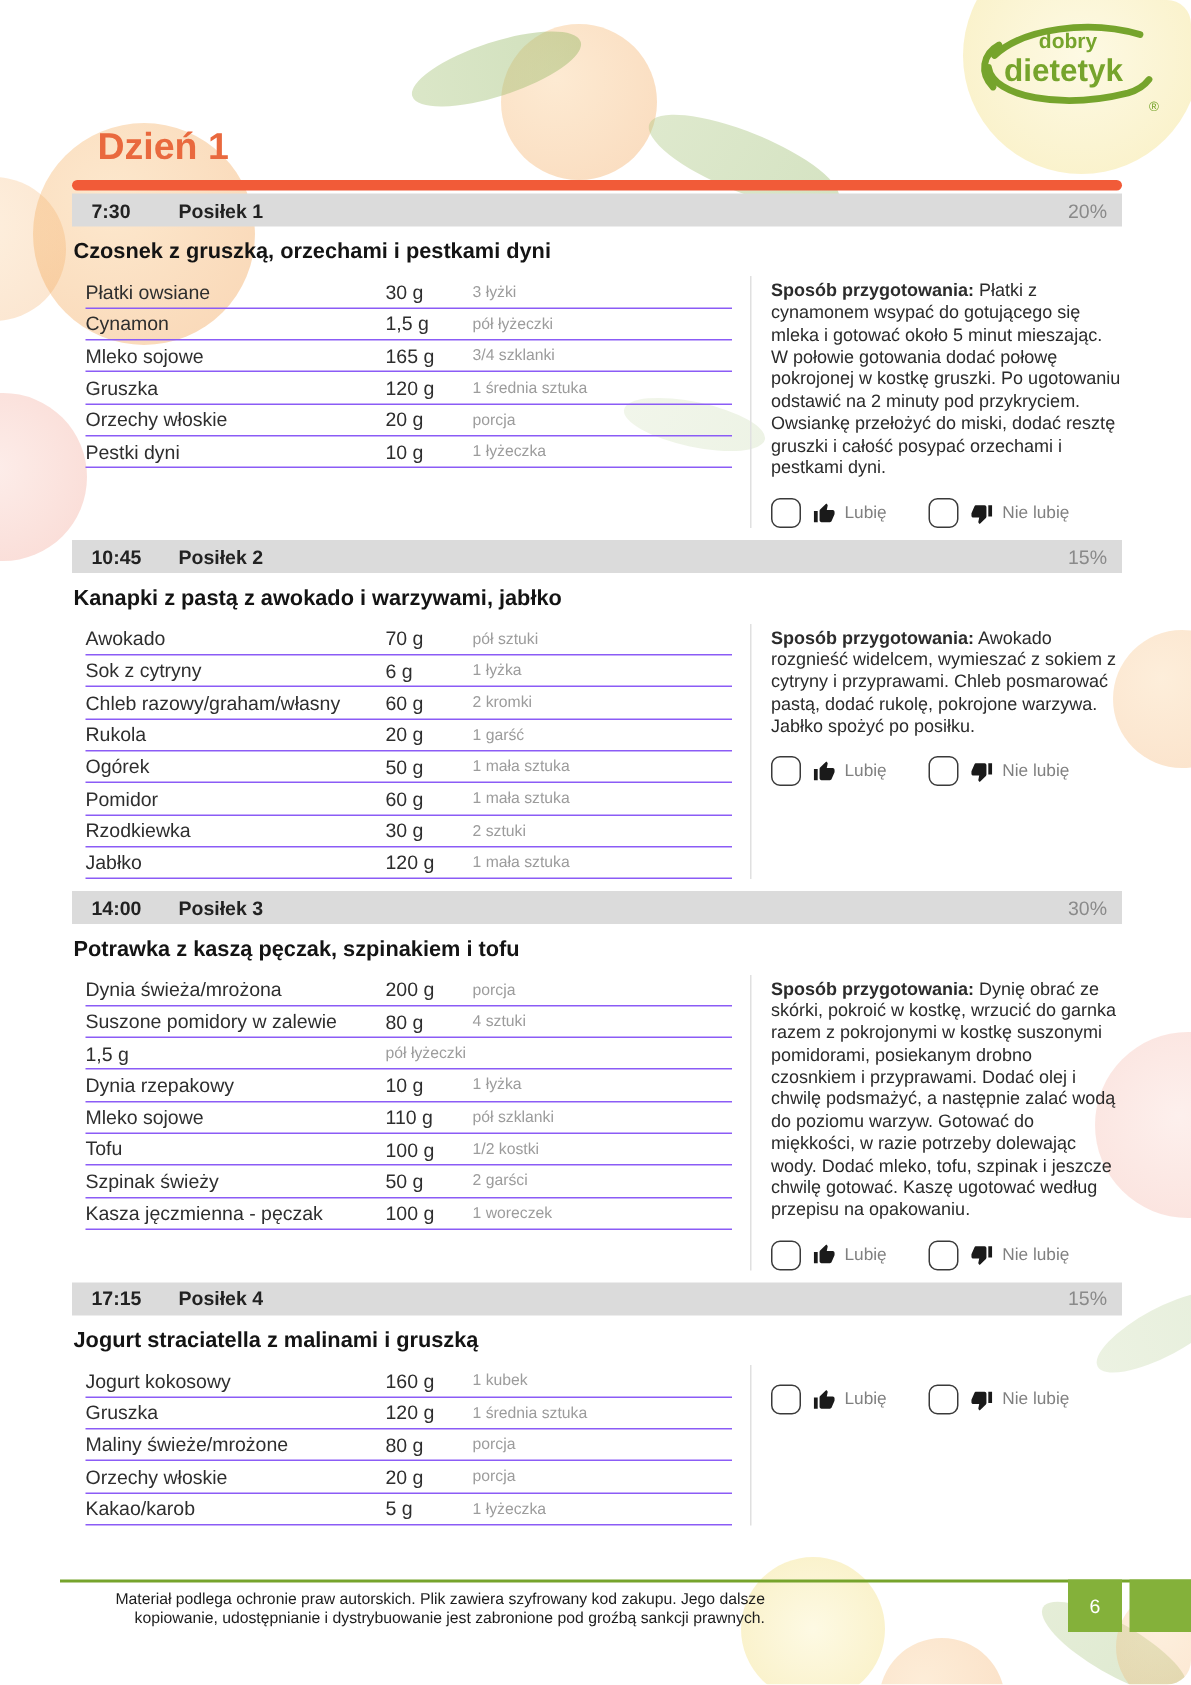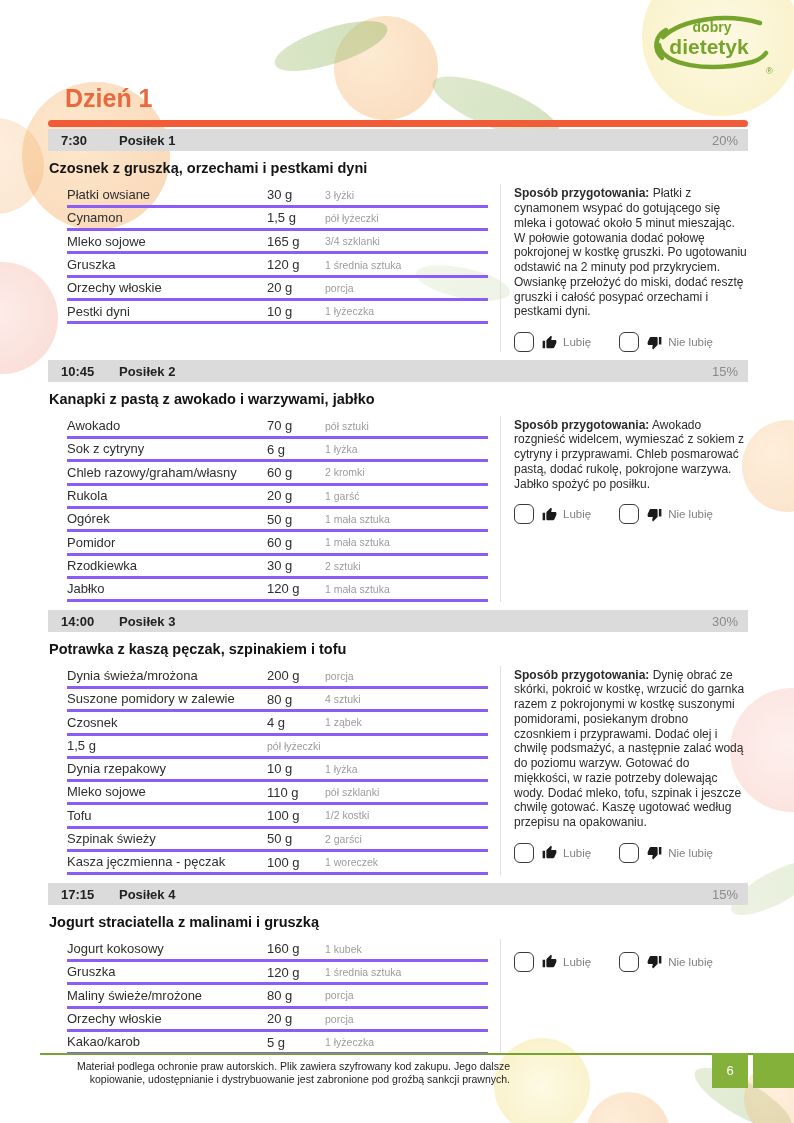--- a/index.html
+++ b/index.html
@@ -6,21 +6,21 @@
     --accent-orange:#F15B38;
     --day-title-orange:#E9693E;
     --brand-green:#76A42C;
     --page-green:#84B13A;
     --header-gray:#DBDBDB;
   }
   *{box-sizing:border-box;}
   html,body{margin:0;padding:0;background:#fff;}
   .page{
     position:relative;width:794px;height:1123px;background:#fff;overflow:hidden;
-    font-family:"Liberation Sans","DejaVu Sans",sans-serif;color:#2b2b2b;
+    font-family:"Liberation Sans","DejaVu Sans",sans-serif;color:#2b2b2b;border-radius:16px;
   }
   
   .bg{position:absolute;inset:0;pointer-events:none;}
   .bg div{position:absolute;border-radius:50%;}
   .fruit-orange{background:radial-gradient(circle at 35% 35%, #F9C27C, #F2A14E 70%, #EE9440);}
   .fruit-lemon{background:radial-gradient(circle at 50% 50%, #FBF3C2, #F4E28C 75%, #EED66F);}
   .fruit-pink{background:radial-gradient(circle at 45% 45%, #F9CFC6, #F3A99A 75%, #EF9B8C);}
   .leaf{border-radius:50% 50% 50% 50%/60% 60% 40% 40%;background:linear-gradient(100deg,#A9C57C,#8FB45E);}
   
   .logo{position:absolute;left:646px;top:12px;width:130px;height:66px;}
@@ -30,21 +30,21 @@
   .meal{margin-bottom:8px;}
   .meal-accent-bar{display:none;height:7px;border-radius:4px;background:var(--accent-orange);margin-bottom:2px;}
   section.meal:first-of-type .meal-accent-bar{display:block;}
   .meal-header{display:flex;align-items:center;height:22px;background:var(--header-gray);padding:0 10px 0 13px;font-size:13px;}
   .meal-time{width:58px;font-weight:600;color:#222;}
   .meal-name{font-weight:600;color:#222;}
   .meal-percent{margin-left:auto;color:#8a8a8a;}
   .meal-title{font-size:14.5px;font-weight:700;color:#141414;margin:9px 0 7px 1px;line-height:1.2;}
   .meal-body{display:flex;align-items:stretch;}
   .ingredients{flex:0 0 440px;padding-left:9px;}
-  .ing-row{display:grid;grid-template-columns:200px 58px auto;align-items:center;border-bottom:3px solid #8b5cf6;padding:2.5px 0;margin-left:10px;}
+  .ing-row{display:grid;grid-template-columns:200px 58px auto;align-items:center;border-bottom:1px solid #8b5cf6;padding:2.5px 0;}
   .ing-name{font-size:13px;line-height:1.18;color:#2e2e2e;}
   .ing-amount{font-size:13px;color:#2e2e2e;}
   .ing-measure{font-size:10.5px;color:#9c9c9c;}
   .v-divider{width:1px;background:#e0e0e0;margin-left:12px;}
   .prep-col{flex:1;padding-left:13px;}
   .prep{margin:2px 0 0 0;font-size:12px;line-height:1.23;color:#2b2b2b;}
   .prep-label{font-weight:700;}
   .likes{display:flex;gap:28px;margin-top:13px;align-items:flex-end;}
   .like-option{display:flex;align-items:center;cursor:pointer;}
   .checkbox{width:20px;height:20px;border:1.5px solid #3a3a3a;border-radius:6px;background:#fff;}
@@ -272,25 +272,20 @@
                 <span class="ing-amount">200 g</span>
                 <span class="ing-measure">porcja</span>
               </div>
 
               <div class="ing-row">
                 <span class="ing-name">Suszone pomidory w zalewie</span>
                 <span class="ing-amount">80 g</span>
                 <span class="ing-measure">4 sztuki</span>
               </div>
 
-              <div class="ing-row">
-                <span class="ing-name">Czosnek</span>
-                <span class="ing-amount">4 g</span>
-                <span class="ing-measure">1 ząbek</span>
-              </div>
 
               <div class="ing-row">
                 <span class="ing-amount">1,5 g</span>
                 <span class="ing-measure">pół łyżeczki</span>
               </div>
 
               <div class="ing-row">
                 <span class="ing-name">Dynia rzepakowy</span>
                 <span class="ing-amount">10 g</span>
                 <span class="ing-measure">1 łyżka</span>

